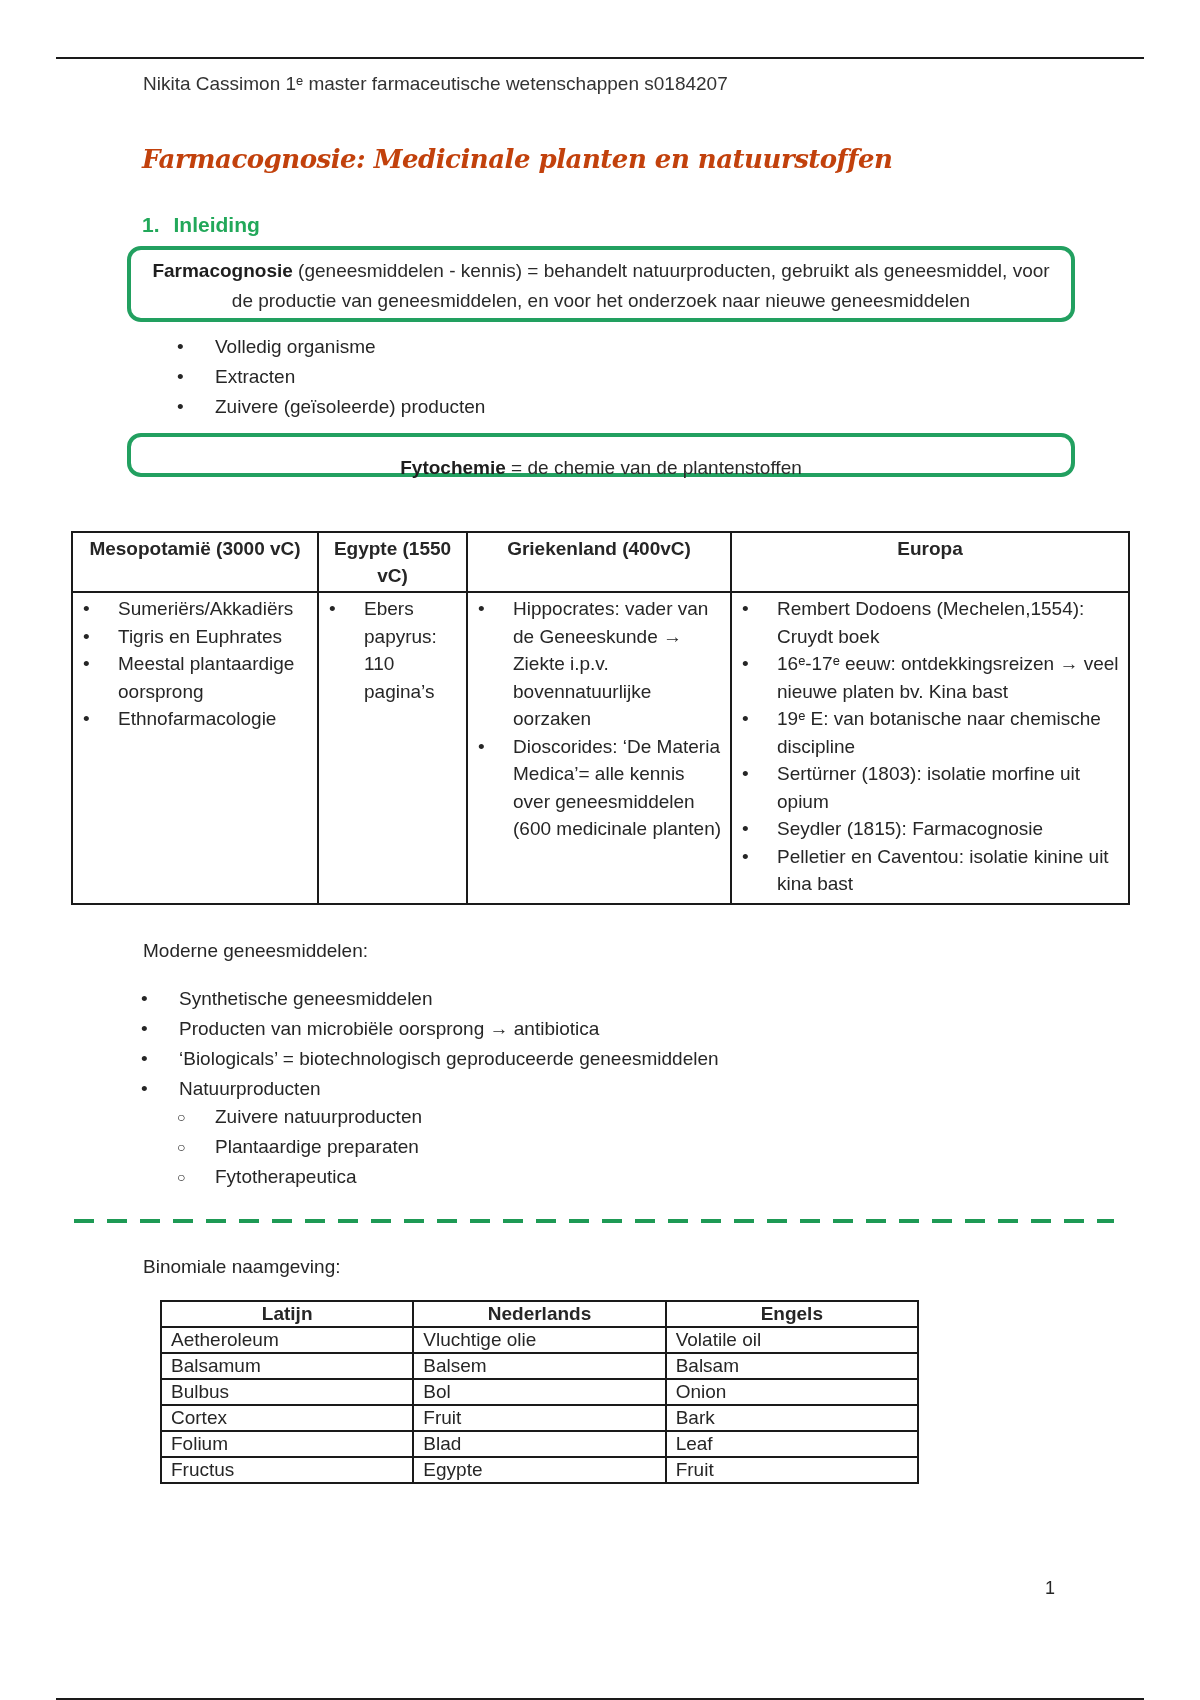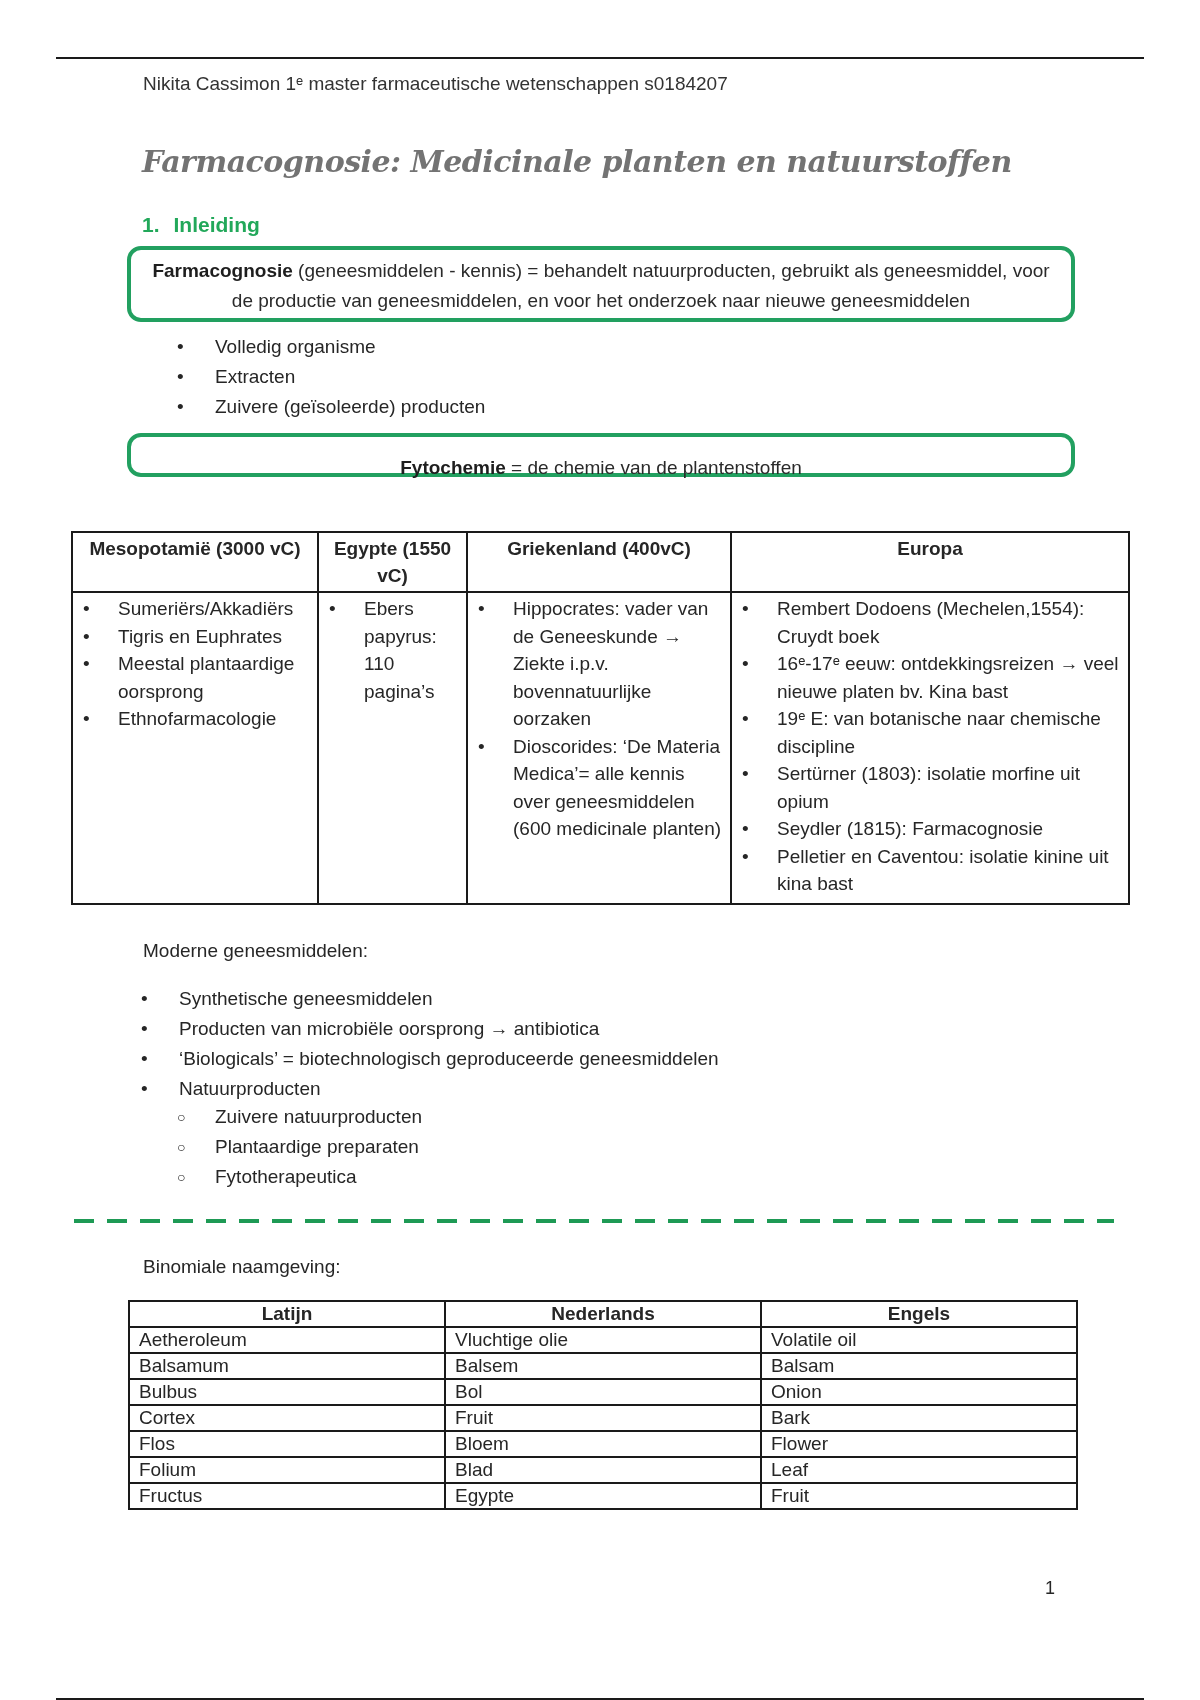--- a/index.html
+++ b/index.html
@@ -3,21 +3,21 @@
   <meta charset="utf-8">
   <style>
     html, body { margin: 0; padding: 0; background: #ffffff; }
     body { width: 1200px; height: 1700px; position: relative; overflow: hidden;
            font-family: "Liberation Sans", "DejaVu Sans", sans-serif; color: #262626; }
     .rule { position: absolute; left: 56px; width: 1088px; height: 2px; background: #1a1a1a; }
     .rule.top { top: 57px; }
     .rule.bottom { top: 1698px; }
     .header-line { position: absolute; left: 143px; top: 73px; font-size: 19px; color: #333; }
     .doc-title { position: absolute; left: 142px; top: 144px; font-family: "DejaVu Serif", serif;
-                 font-style: italic; font-weight: bold; font-size: 30px; color: #737373; letter-spacing: -0.5px; }
+                 font-style: italic; font-weight: bold; font-size: 26px; color: #c2410c; letter-spacing: -0.5px; }
     .section-heading { position: absolute; left: 142px; top: 213px; font-size: 21px; font-weight: bold; color: #22a85a; }
     .section-heading .num { margin-right: 14px; }
     .def-box { position: absolute; left: 127px; border: 4px solid #22a060; border-radius: 14px;
                box-sizing: border-box; padding: 6px 14px; font-size: 19px; line-height: 30px; color: #2a2a2a; text-align: center; }
     .def-box.one { top: 246px; width: 948px; height: 76px; }
     .def-box.two { top: 433px; width: 948px; height: 44px; padding-top: 16px; }
     .def-box b { color: #1e1e1e; }
     ul.plain { list-style: none; margin: 0; padding: 0; position: absolute; }
     ul.plain li { position: relative; font-size: 19px; line-height: 30px; }
     ul.plain li .bullet { position: absolute; left: -38px; top: 0; }
@@ -31,21 +31,21 @@
     .dashed { position: absolute; left: 74px; top: 1219px; width: 1040px; height: 4px;
               background: repeating-linear-gradient(90deg, #1e9a55 0 20px, transparent 20px 33px); }
     table.history { position: absolute; left: 71px; top: 531px; width: 1059px; border-collapse: collapse; font-size: 19px; }
     table.history th, table.history td { border: 2px solid #1a1a1a; vertical-align: top; }
     table.history th { font-weight: bold; text-align: center; height: 54px; padding: 2px 6px; line-height: 27px; }
     table.history td { padding: 2px 6px 4px 6px; height: 304px; line-height: 27.5px; }
     table.history ul { list-style: none; margin: 0; padding: 0; }
     table.history li { position: relative; padding-left: 39px; }
     table.history li .bullet { position: absolute; left: 4px; top: 0; }
     .binom-title { position: absolute; left: 143px; top: 1256px; font-size: 19px; }
-    table.binom { position: absolute; left: 128px; top: 1300px; width: 950px; border-collapse: collapse; font-size: 19px; }
+    table.binom { position: absolute; left: 160px; top: 1300px; width: 759px; border-collapse: collapse; font-size: 19px; }
     table.binom th, table.binom td { border: 2px solid #1a1a1a; height: 24px; line-height: 24px; padding: 0 9px; }
     table.binom th { text-align: center; font-weight: bold; }
     table.binom td { width: 33.3%; }
     .page-number { position: absolute; left: 1045px; top: 1578px; font-size: 18px; }
   </style>
 </head>
 <body>
 
 <div class="rule top"></div>
 
@@ -163,25 +163,20 @@
         <td>Bulbus</td>
         <td>Bol</td>
         <td>Onion</td>
       </tr>
     <tr>
         <td>Cortex</td>
         <td>Fruit</td>
         <td>Bark</td>
       </tr>
     <tr>
-        <td>Flos</td>
-        <td>Bloem</td>
-        <td>Flower</td>
-      </tr>
-    <tr>
         <td>Folium</td>
         <td>Blad</td>
         <td>Leaf</td>
       </tr>
     <tr>
         <td>Fructus</td>
         <td>Egypte</td>
         <td>Fruit</td>
       </tr>
   </tbody>

